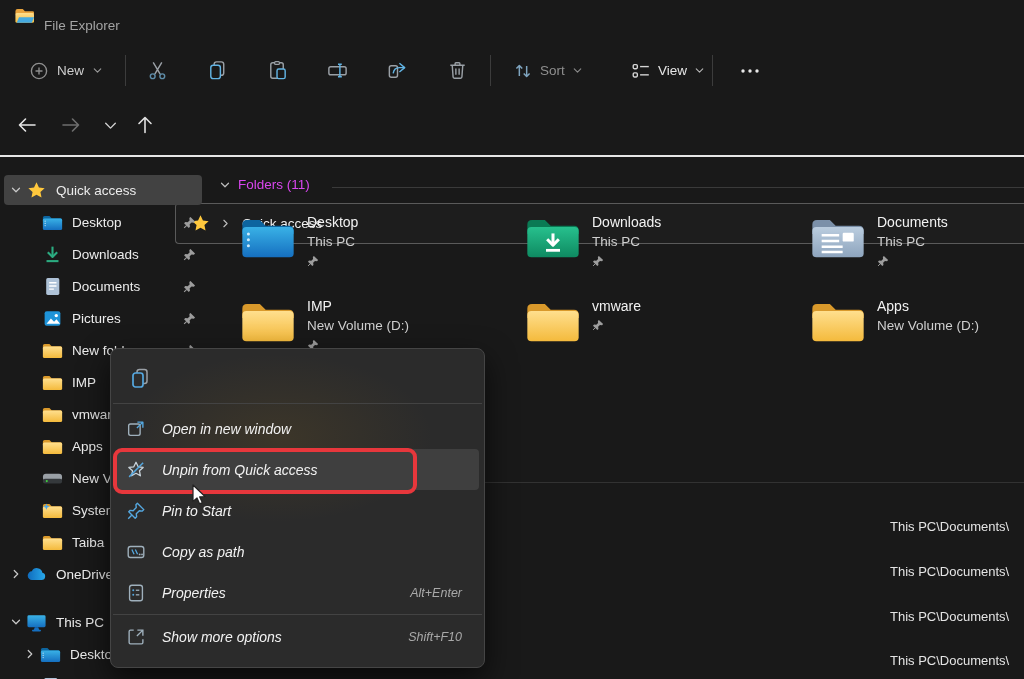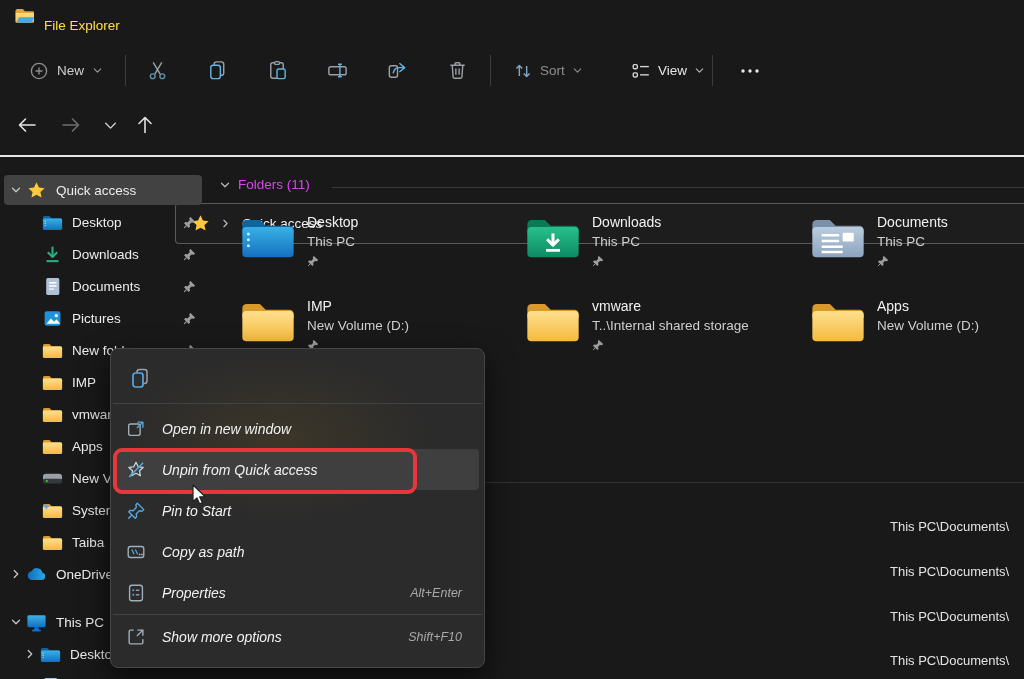--- a/index.html
+++ b/index.html
@@ -4,21 +4,21 @@
 <style>
   html,body{margin:0;padding:0;background:#000;}
   .stage{position:relative;width:1024px;height:679px;background:#191919;overflow:hidden;
          font-family:"Liberation Sans",sans-serif;color:#e8e8e8;-webkit-font-smoothing:antialiased;}
   svg{display:block;}
   .icon{flex:none;}
 
   
   .titlebar{position:absolute;left:0;top:0;width:1024px;height:30px;display:flex;align-items:center;}
   .titlebar .appicon{margin-left:14px;}
-  .titlebar .title{margin-left:9px;font-size:13.5px;color:#fde047;margin-top:20px;}
+  .titlebar .title{margin-left:9px;font-size:13.5px;color:#a3a3a3;margin-top:20px;}
 
   
   .commandbar{position:absolute;left:0;top:38px;width:1024px;height:65px;}
   .cb{position:absolute;top:0;height:65px;display:flex;align-items:center;justify-content:center;cursor:default;}
   .cb-sep{position:absolute;top:17px;width:1px;height:31px;background:#3c3c3c;}
   .newbtn{left:18px;width:96px;gap:7px;border-radius:4px;}
   .newbtn .lbl{font-size:13.5px;color:#cfcfcf;}
   .iconbtn{width:40px;}
   .sortbtn{left:500px;width:96px;gap:6px;}
   .sortbtn .lbl{font-size:13.5px;color:#8f8f8f;}
@@ -585,21 +585,20 @@
             <use href="#s-pin"></use>
           </svg>
       </div>
     </div>
     <div class="tile" style="left:320px;top:139px">
       <svg class="ticon">
           <use href="#s-folder"></use>
         </svg>
       <div class="ttext">
         <span class="tname">vmware</span>
-        <span class="tloc">T..\Internal shared storage</span>
         <svg class="tpin" width="12" height="12">
             <use href="#s-pin"></use>
           </svg>
       </div>
     </div>
     <div class="tile" style="left:605px;top:139px">
       <svg class="ticon">
           <use href="#s-folder"></use>
         </svg>
       <div class="ttext">

